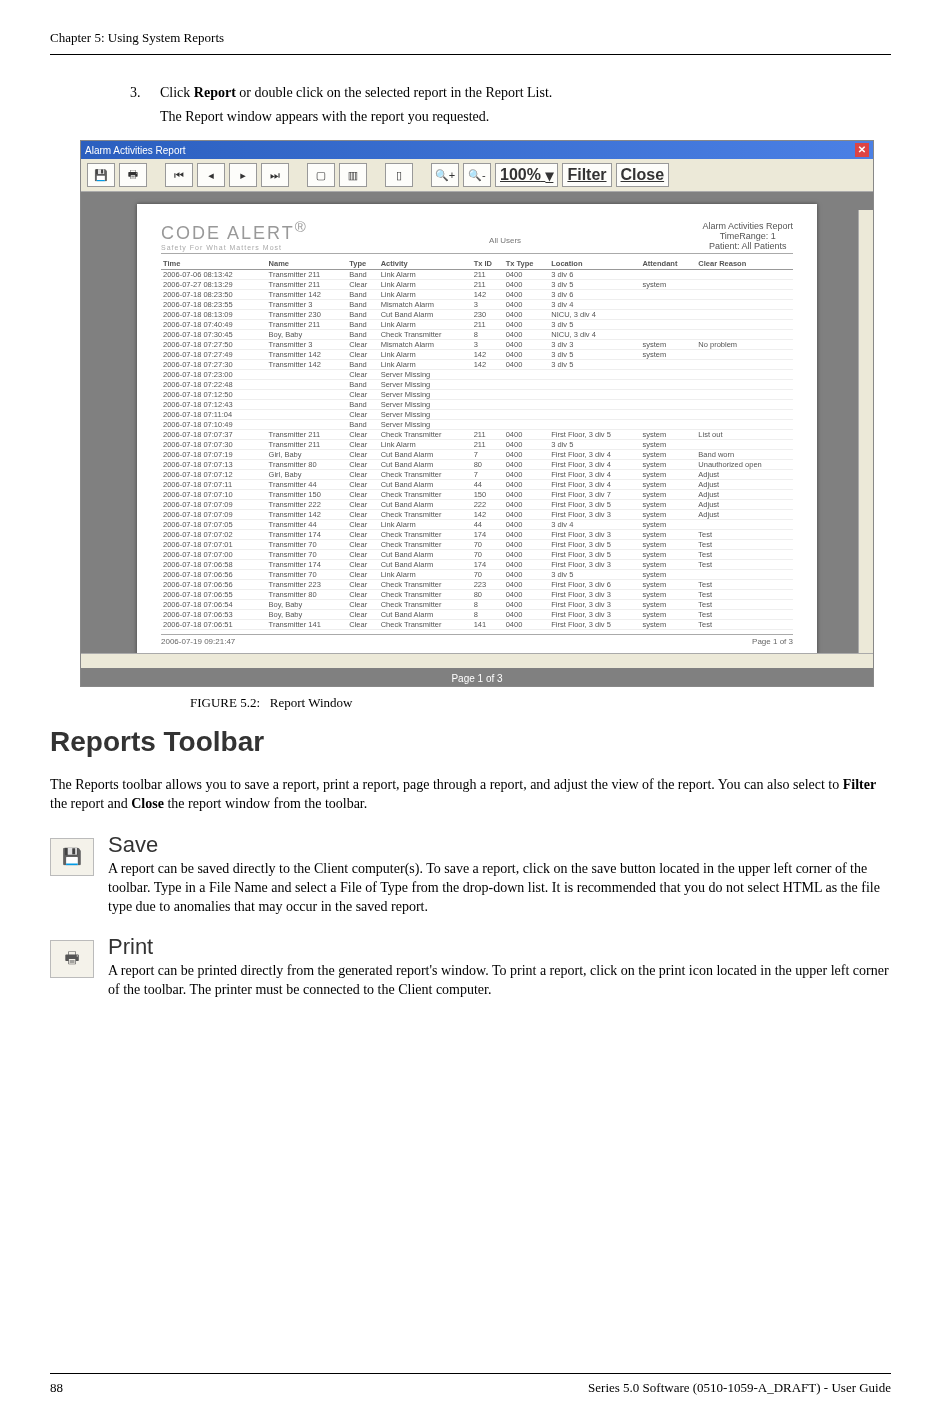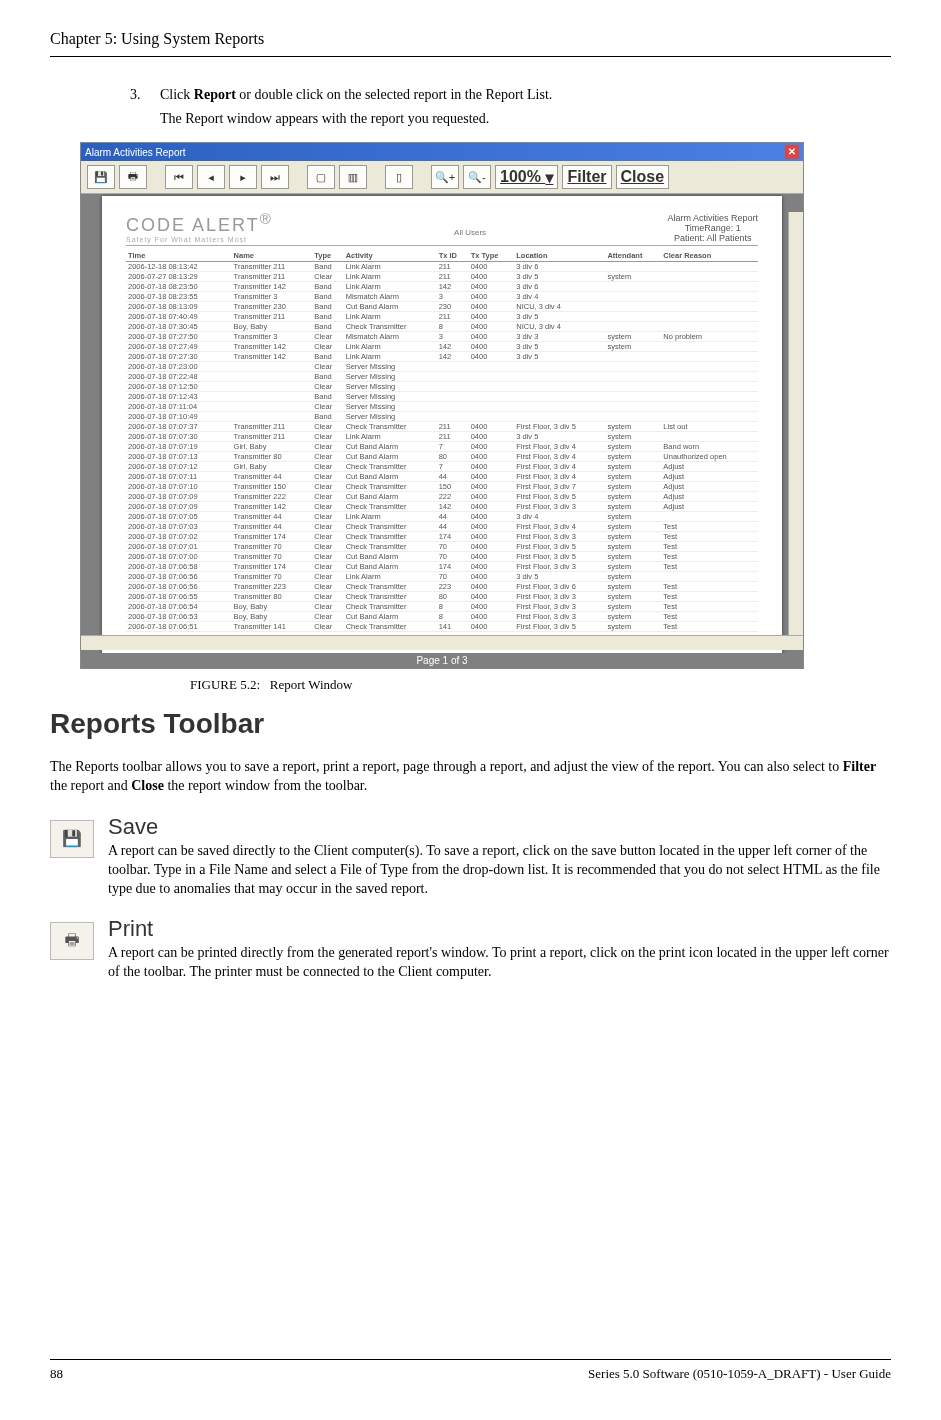--- a/index.html
+++ b/index.html
@@ -12,21 +12,21 @@
   }
   .page {
     width: 941px;
     min-height: 1420px;
     margin: 0 auto;
     padding: 30px 50px 20px 50px;
     box-sizing: border-box;
     position: relative;
   }
   .header {
-    font-size: 16px;
+    font-size: 13px;
     border-bottom: 1px solid #000;
     padding-bottom: 8px;
     margin-bottom: 30px;
   }
   .step-row {
     display: flex;
     margin-left: 80px;
     margin-bottom: 8px;
   }
   .step-num {
@@ -35,21 +35,21 @@
   }
   .step-txt {
     flex: 1;
   }
   .step-sub {
     margin-left: 110px;
     margin-bottom: 15px;
   }
   .figure {
     margin: 10px 0 0 30px;
-    width: 724px;
+    width: 794px;
   }
   .fig-window {
     border: 1px solid #888;
     background: #ece9d8;
     font-family: Tahoma, Arial, sans-serif;
     font-size: 10px;
     color: #333;
   }
   .title-bar {
     background: linear-gradient(to right, #2b5fbf, #4b80e5);
@@ -92,21 +92,21 @@
   .tbtn.wide {
     width: auto;
     padding: 0 4px;
     font-weight: bold;
     font-size: 16px;
     color: #333;
     text-decoration: underline;
   }
   .inner-area {
     background: #808080;
-    padding: 2px;
+    padding: 12px;
     height: 470px;
     overflow: hidden;
     position: relative;
   }
   .report-page {
     background: #fff;
     margin: 0 auto;
     width: 680px;
     min-height: 440px;
     padding: 14px 24px 10px 24px;
@@ -216,21 +216,21 @@
     flex-shrink: 0;
     margin-top: 6px;
     font-size: 16px;
     color: #555;
   }
   .tool-body {
     flex: 1;
   }
   .footer {
     position: absolute;
-    bottom: 38px;
+    bottom: 24px;
     left: 50px;
     right: 50px;
     border-top: 1px solid #000;
     padding-top: 6px;
     display: flex;
     justify-content: space-between;
     font-size: 13px;
   }
   .scroll-corner {
     position: absolute;
@@ -345,21 +345,21 @@
                   <th>Activity</th>
                   <th>Tx ID</th>
                   <th>Tx Type</th>
                   <th>Location</th>
                   <th>Attendant</th>
                   <th>Clear Reason</th>
                 </tr>
               </thead>
             <tbody id="rpt-body">
                 <tr>
-                  <td>2006-12-18 08:13:42</td>
+                  <td>2006-07-06 08:13:42</td>
                   <td>Transmitter 211</td>
                   <td>Band</td>
                   <td>Link Alarm</td>
                   <td>211</td>
                   <td>0400</td>
                   <td>3 div 6</td>
                   <td></td>
                   <td></td>
                 </tr>
                 <tr>
@@ -629,31 +629,20 @@
                 <tr>
                   <td>2006-07-18 07:07:05</td>
                   <td>Transmitter 44</td>
                   <td>Clear</td>
                   <td>Link Alarm</td>
                   <td>44</td>
                   <td>0400</td>
                   <td>3 div 4</td>
                   <td>system</td>
                   <td></td>
-                </tr>
-                <tr>
-                  <td>2006-07-18 07:07:03</td>
-                  <td>Transmitter 44</td>
-                  <td>Clear</td>
-                  <td>Check Transmitter</td>
-                  <td>44</td>
-                  <td>0400</td>
-                  <td>First Floor, 3 div 4</td>
-                  <td>system</td>
-                  <td>Test</td>
                 </tr>
                 <tr>
                   <td>2006-07-18 07:07:02</td>
                   <td>Transmitter 174</td>
                   <td>Clear</td>
                   <td>Check Transmitter</td>
                   <td>174</td>
                   <td>0400</td>
                   <td>First Floor, 3 div 3</td>
                   <td>system</td>

